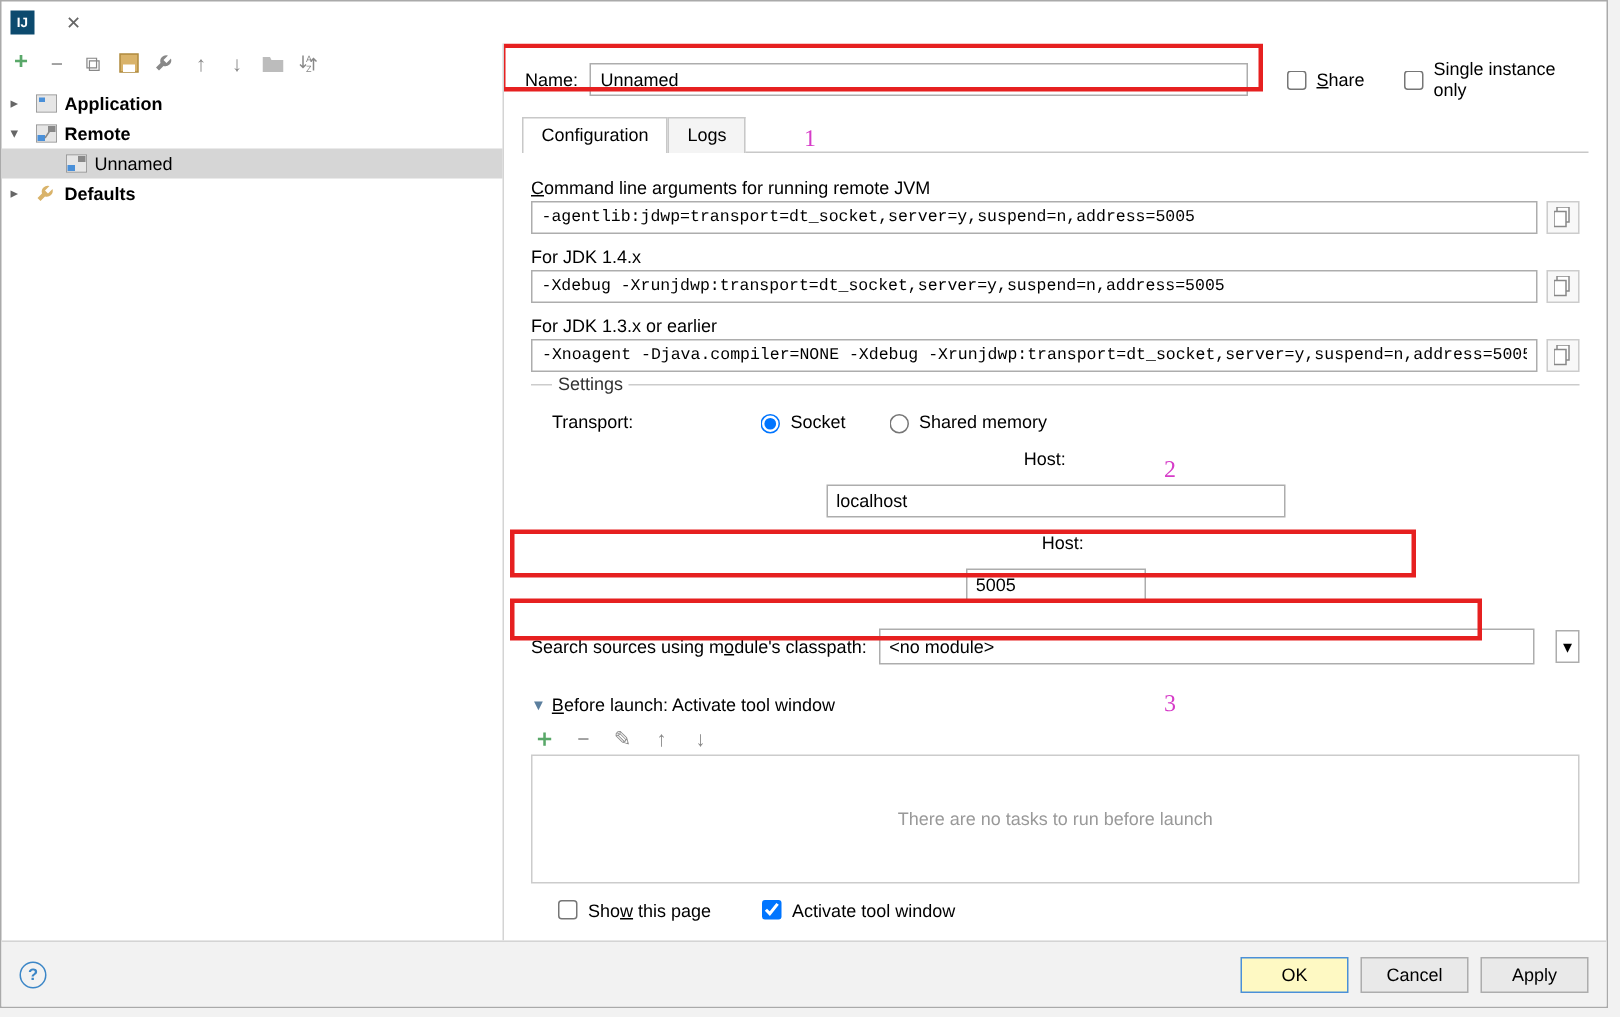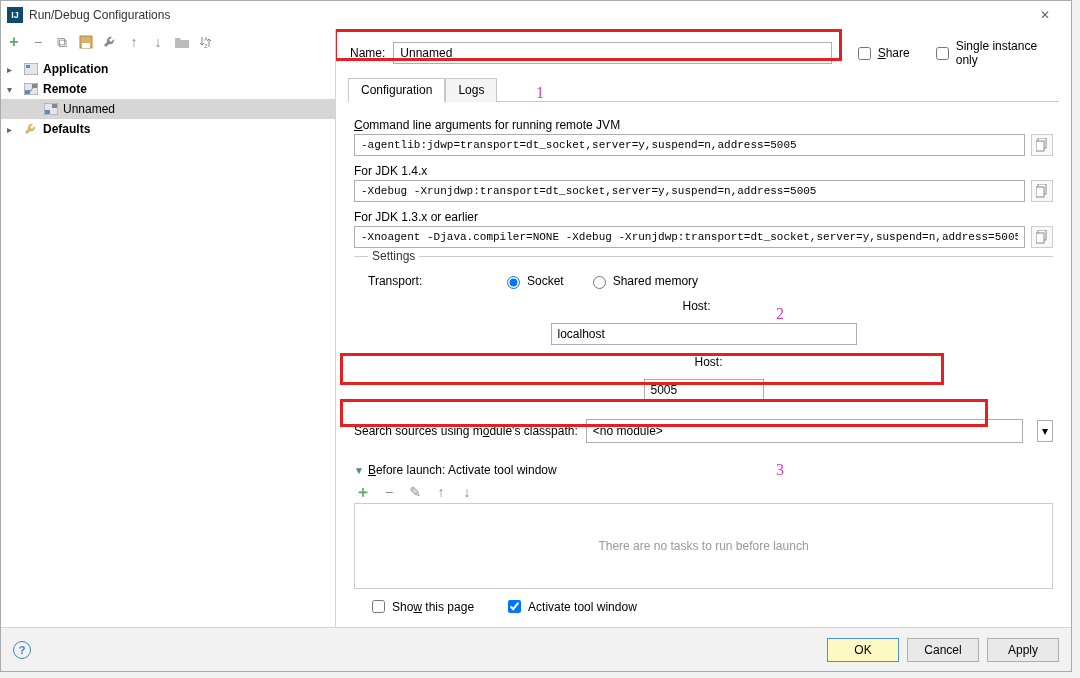--- a/index.html
+++ b/index.html
@@ -62,21 +62,20 @@
   .dlg-btn.primary { border:1px solid #4a90d9; background:#fef9c3; }
   .annot { position:absolute; color:#d63cc8; font-family:"Times New Roman",serif; font-size:16px; pointer-events:none; }
   .redbox { position:absolute; border:3px solid #e62020; pointer-events:none; }
 </style>
 </head>
 <body>
 
 <div class="dialog">
   <div class="titlebar">
     <div class="titlebar-icon">IJ</div>
-    <div class="title-text">Run/Debug Configurations</div>
     <div class="win-btn">✕</div>
   </div>
 
   <div class="content">
     <div class="left-pane">
       <div class="toolbar-left">
         <span class="tb-icon green">+</span>
         <span class="tb-icon">−</span>
         <span class="tb-icon">⧉</span>
         <span class="tb-icon">

